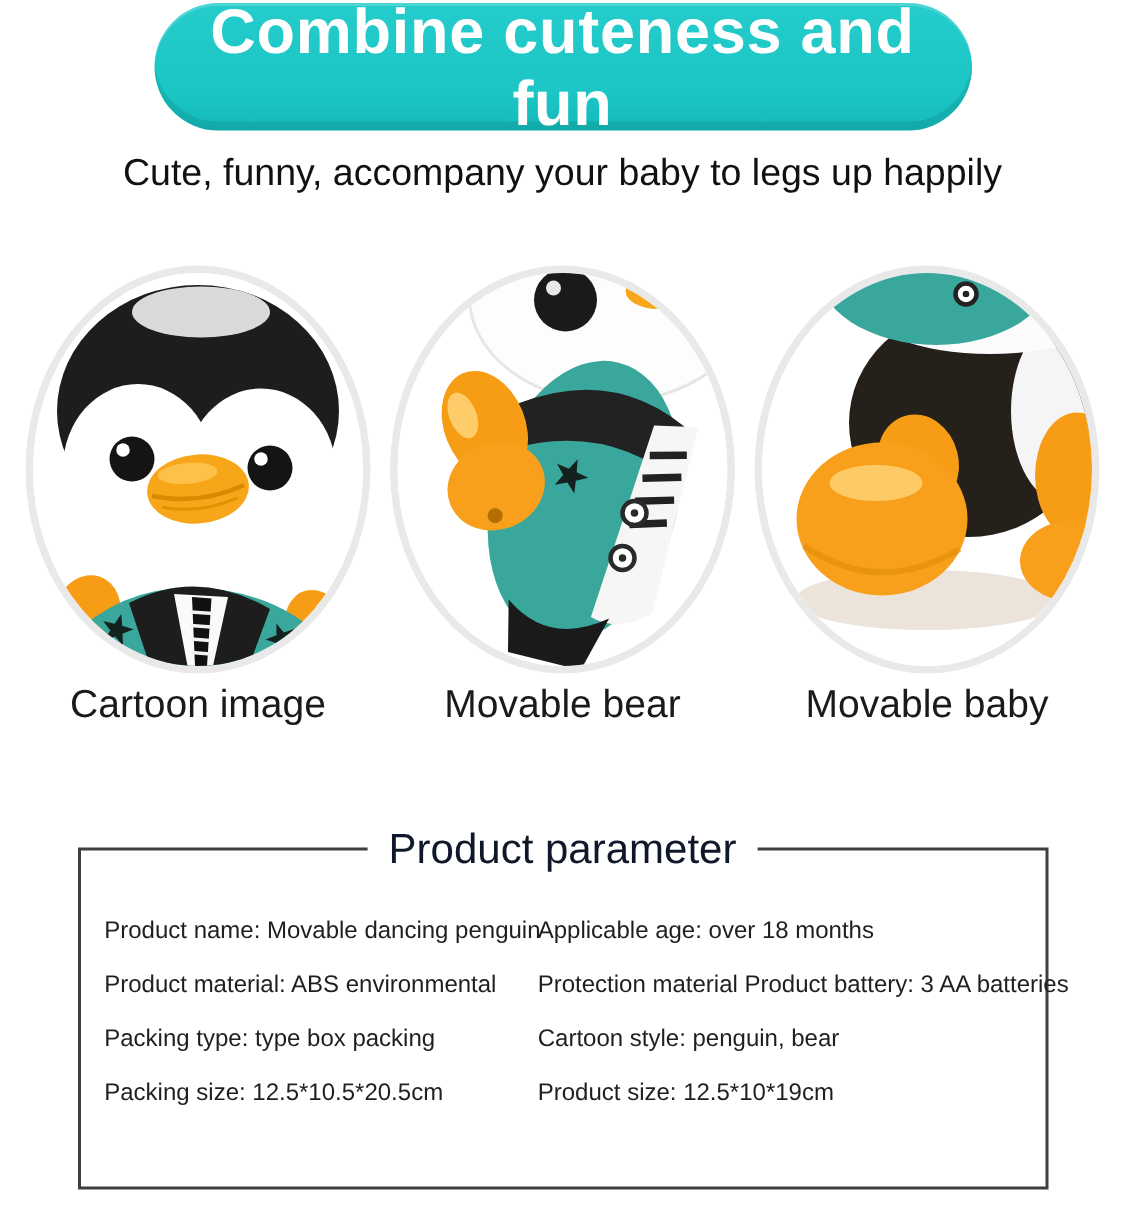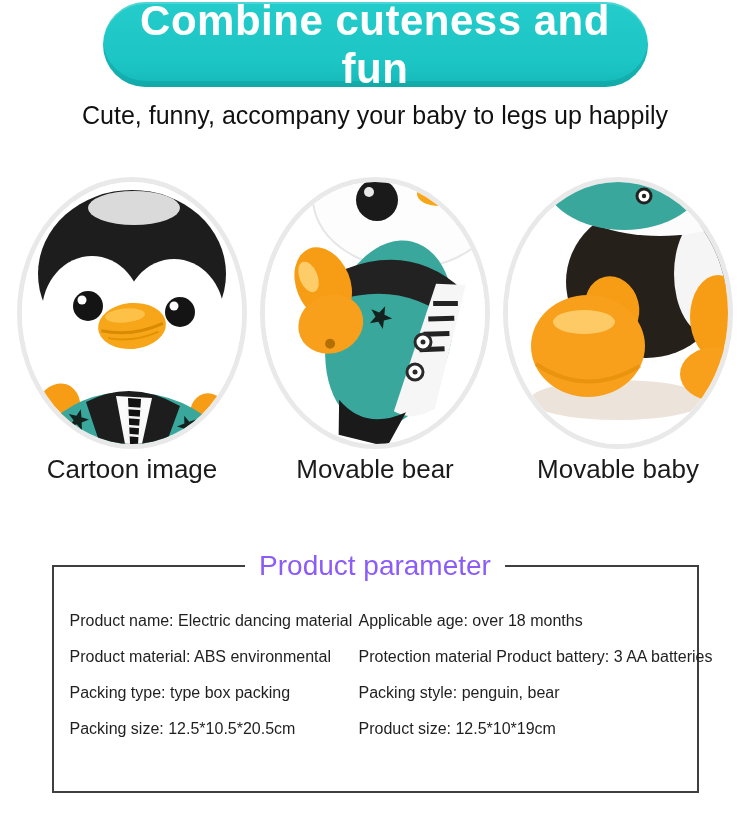--- a/index.html
+++ b/index.html
@@ -66,21 +66,21 @@
     border:2px solid #3f3f3f;
   }
   .params-title{
     position:absolute;
     top:-18px;left:50%;
     transform:translateX(-50%);
     background:#ffffff;
     padding:0 14px;
     font-size:28px;
     line-height:34px;
-    color:#8b5cf6;
+    color:#0f172a;
     white-space:nowrap;
   }
   .params-grid{
     display:grid;
     grid-template-columns:289px 1fr;
     margin:36px 0 0 16px;
   }
   .param-cell{
     height:36px;
     line-height:36px;
@@ -209,24 +209,24 @@
           <path d="M28,182 Q78,216 132,184" stroke="#dd8a00" stroke-width="4" fill="none" opacity="0.55"></path>
         </svg>
       </div>
       <figcaption class="caption">Movable baby</figcaption>
     </figure>
   </div>
 
   <div class="params">
     <div class="params-title">Product parameter</div>
     <div class="params-grid">
-      <div class="param-cell">Product name: Electric dancing material</div>
+      <div class="param-cell">Product name: Movable dancing penguin</div>
       <div class="param-cell">Applicable age: over 18 months</div>
       <div class="param-cell">Product material: ABS environmental</div>
       <div class="param-cell">Protection material Product battery: 3 AA batteries</div>
       <div class="param-cell">Packing type: type box packing</div>
-      <div class="param-cell">Packing style: penguin, bear</div>
+      <div class="param-cell">Cartoon style: penguin, bear</div>
       <div class="param-cell">Packing size: 12.5*10.5*20.5cm</div>
       <div class="param-cell">Product size: 12.5*10*19cm</div>
     </div>
   </div>
 
 </div>
 
 </body></html>

